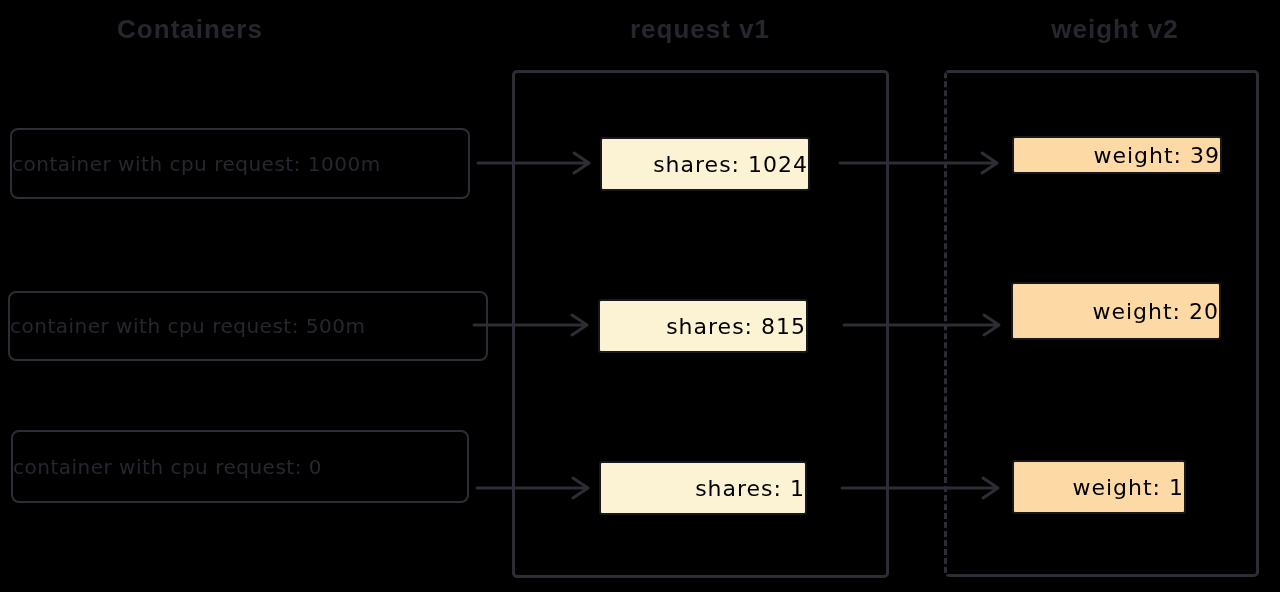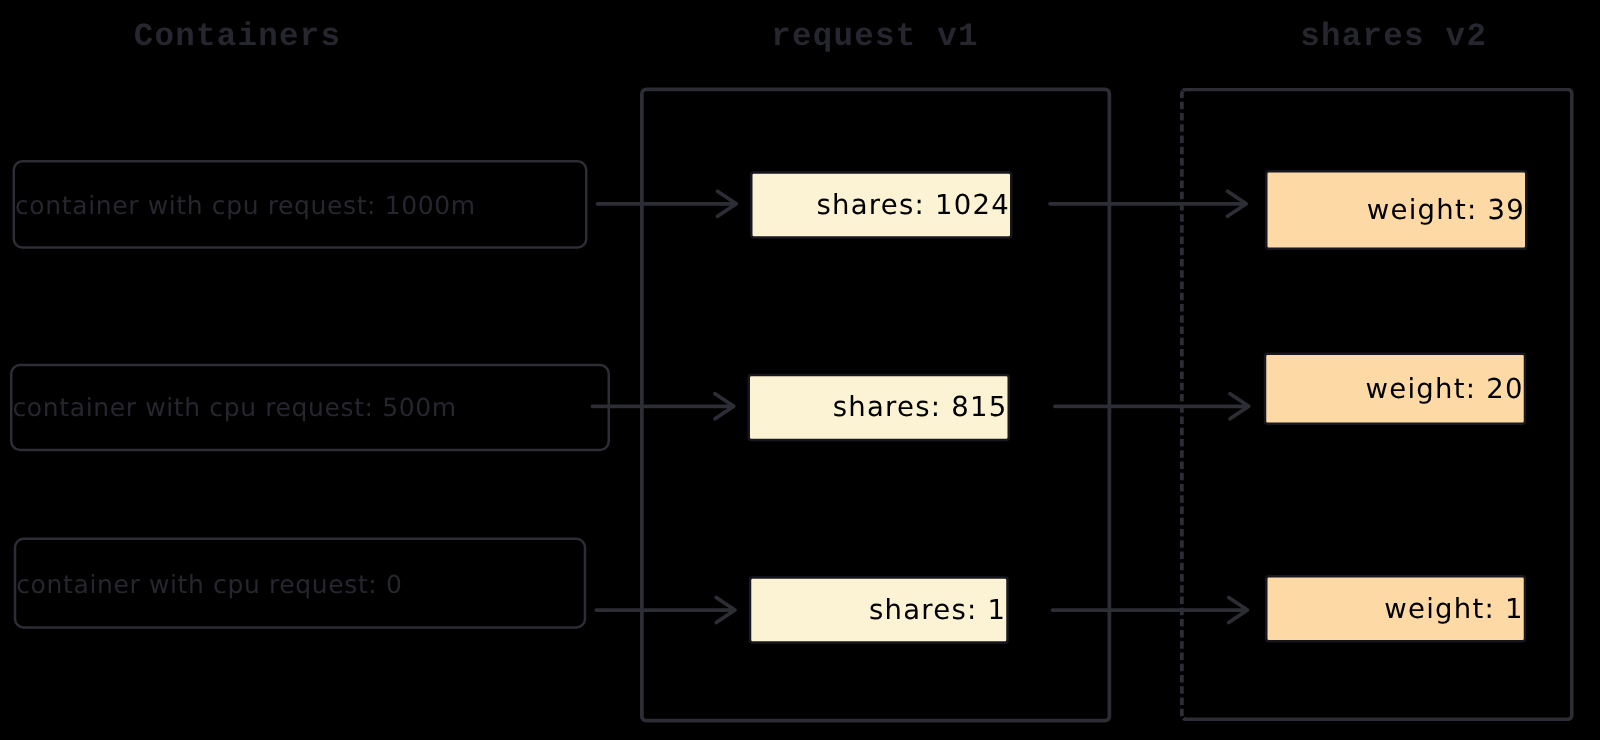--- a/index.html
+++ b/index.html
@@ -8,21 +8,21 @@
     --ink-dark:#26262e;
     --box-border:#17171f;
     --box-ink:#1d1d26;
     --v1-fill:#fcf3d4;
     --v2-fill:#fdd9a5;
   }
   *{box-sizing:border-box;margin:0;padding:0}
   html,body{width:1280px;height:592px;overflow:hidden}
   body{background:var(--bg);position:relative;font-family:"DejaVu Sans",sans-serif}
   .abs{position:absolute}
-  .hand{font-family:Liberation Mono, monospace;color:var(--ink-dark)}
+  .hand{font-family:Liberation Sans, sans-serif;color:var(--ink-dark)}
   .col-title{font-size:26px;font-weight:700;text-align:center;letter-spacing:1px}
   
   .cbox{
     border:2.5px solid var(--stroke-dark);
     border-radius:8px;
     display:flex;align-items:center;justify-content:flex-start;
     font-size:20px;letter-spacing:.5px;color:var(--ink-dark);
     background:transparent;
   }
   
@@ -43,21 +43,21 @@
   .vbox.v1{background:var(--v1-fill)}
   .vbox.v2{background:var(--v2-fill)}
   svg.arrow{overflow:visible}
   svg.arrow path{stroke:var(--stroke-dark);stroke-width:3;fill:none;stroke-linecap:round;stroke-linejoin:round}
 </style>
 </head>
 <body>
 
 <div class="abs hand col-title" style="left:90px;top:14px;width:200px">Containers</div>
 <div class="abs hand col-title" style="left:600px;top:14px;width:200px">request v1</div>
-<div class="abs hand col-title" style="left:1010px;top:14px;width:210px">shares v2</div>
+<div class="abs hand col-title" style="left:1010px;top:14px;width:210px">weight v2</div>
 
 <div class="abs group" style="left:512px;top:70px;width:377px;height:508px"></div>
 <div class="abs group dashed-left" style="left:944px;top:70px;width:315px;height:507px"></div>
 
 <div class="abs cbox" style="left:10px;top:128px;width:460px;height:71px">
   <span>container with cpu request: 1000m</span>
 </div>
 <div class="abs cbox" style="left:8px;top:291px;width:480px;height:70px">
   <span>container with cpu request: 500m</span>
 </div>
@@ -68,27 +68,27 @@
 <div class="abs vbox v1" style="left:600px;top:137px;width:210px;height:54px">
   <span>shares: 1024</span>
 </div>
 <div class="abs vbox v1" style="left:598px;top:299px;width:210px;height:54px">
   <span>shares: 815</span>
 </div>
 <div class="abs vbox v1" style="left:599px;top:461px;width:208px;height:54px">
   <span>shares: 1</span>
 </div>
 
-<div class="abs vbox v2" style="left:1012px;top:136px;width:210px;height:64px">
+<div class="abs vbox v2" style="left:1012px;top:136px;width:210px;height:38px">
   <span>weight: 39</span>
 </div>
 <div class="abs vbox v2" style="left:1011px;top:282px;width:210px;height:58px">
   <span>weight: 20</span>
 </div>
-<div class="abs vbox v2" style="left:1012px;top:460px;width:209px;height:54px">
+<div class="abs vbox v2" style="left:1012px;top:460px;width:174px;height:54px">
   <span>weight: 1</span>
 </div>
 
 <svg class="abs arrow" style="left:476px;top:149px" width="118" height="28">
   <path d="M2,14 H112 M98,4 L113,14 L98,24"></path>
 </svg>
 <svg class="abs arrow" style="left:472px;top:311px" width="120" height="28">
   <path d="M2,14 H114 M100,4 L115,14 L100,24"></path>
 </svg>
 <svg class="abs arrow" style="left:475px;top:474px" width="118" height="28">

